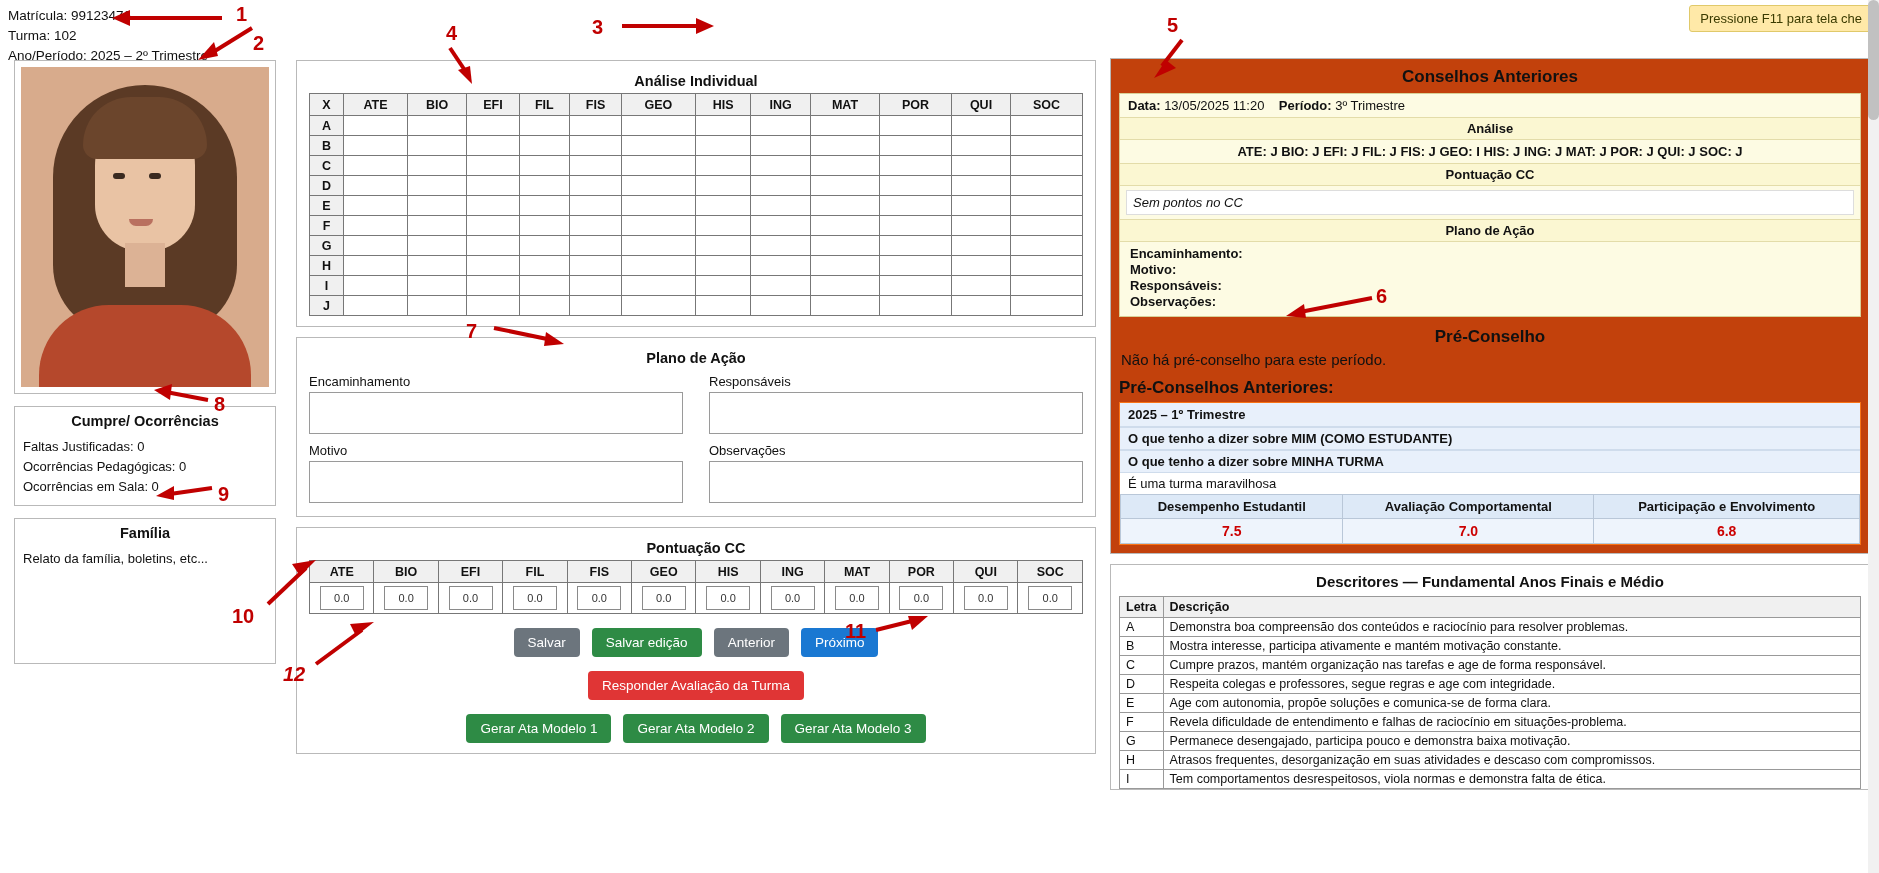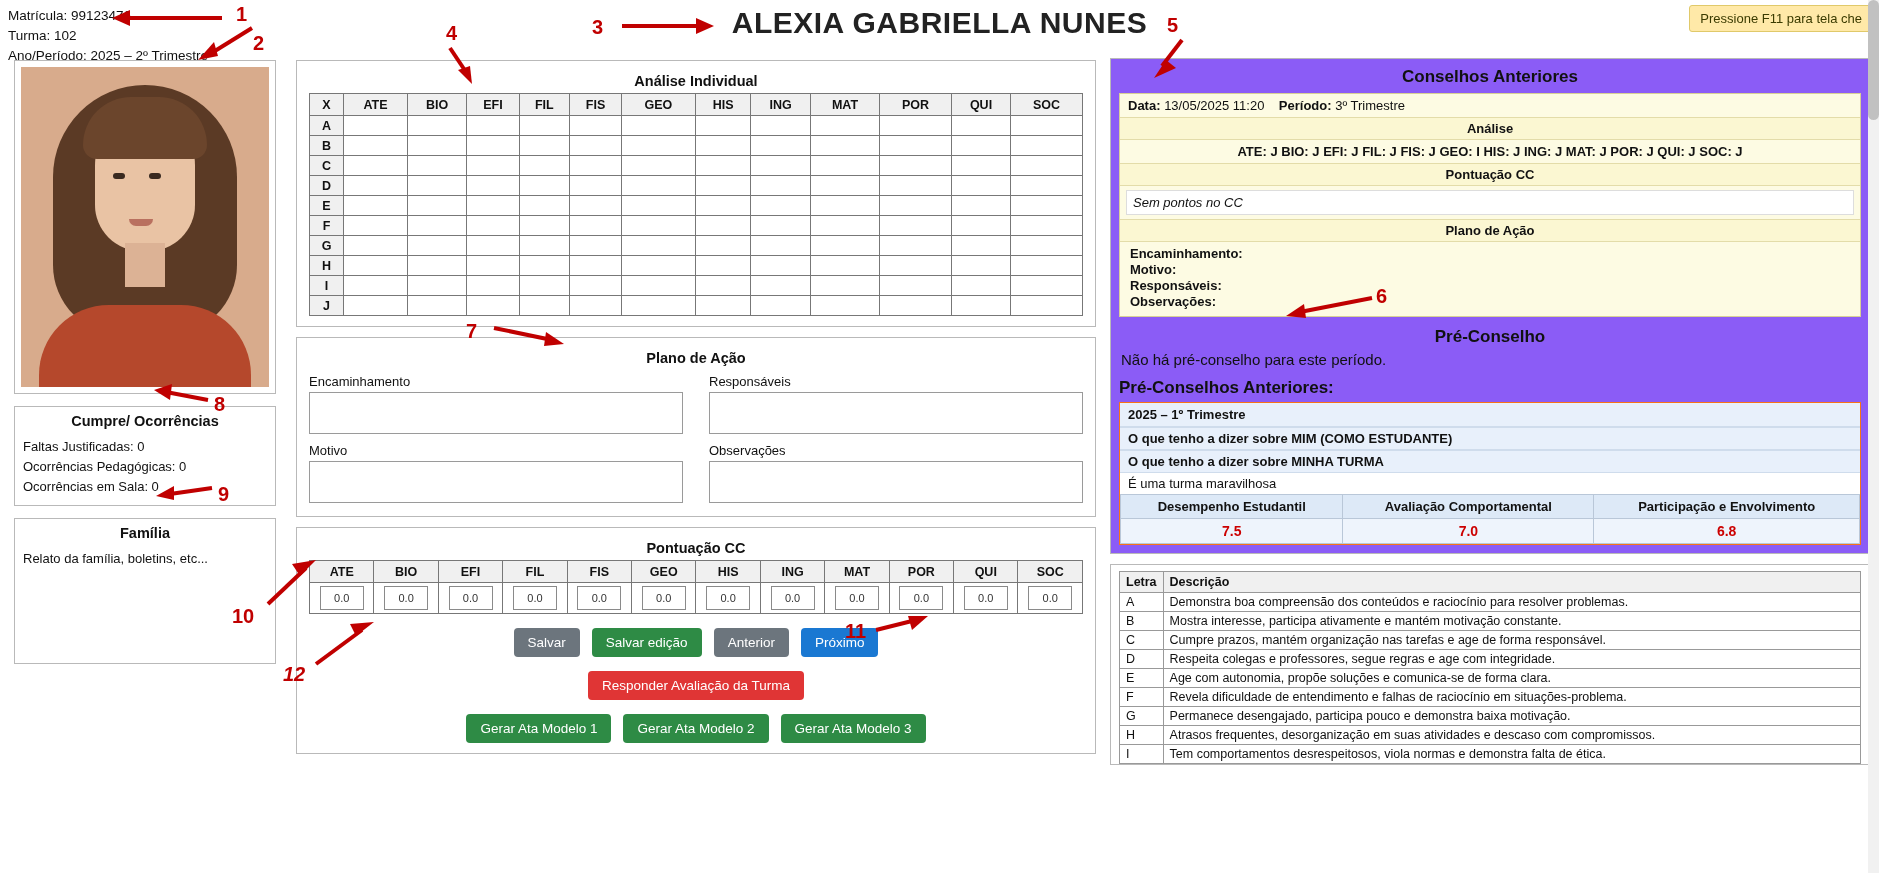--- a/index.html
+++ b/index.html
@@ -89,21 +89,21 @@
   .btn-row { display: flex; justify-content: center; gap: 12px; margin-top: 14px; }
   .btn { border: none; color: #fff; font-size: 13.5px; padding: 7px 14px; border-radius: 4px;
          cursor: pointer; font-family: "Liberation Sans", sans-serif; }
   .btn-grey { background: #6c757d; }
   .btn-green { background: #2e8b45; }
   .btn-blue { background: #1a78d2; }
   .btn-red { background: #e03535; }
   .btn-green2 { background: #2e8b45; }
 
   
-  .rpanel { border: 1px solid #b9b9b9; background: #8b5cf6; padding: 6px 8px 8px; }
+  .rpanel { border: 1px solid #b9b9b9; background: #c2410c; padding: 6px 8px 8px; }
   .rpanel-title { text-align: center; font-weight: bold; font-size: 17px; margin: 2px 0 6px; }
   .ca-box { border: 1px solid #d8d096; background: #fdfbe3; }
   .ca-line { padding: 4px 8px; font-size: 13px; }
   .ca-sub { text-align: center; font-weight: bold; font-size: 13px; padding: 3px 0;
             border-top: 1px solid #e3dca9; border-bottom: 1px solid #e3dca9; background: #fbf7d2; }
   .ca-vals { padding: 4px 8px; font-size: 13px; }
   .ca-white { background: #ffffff; border: 1px solid #ddd; margin: 4px 6px; padding: 4px 6px; font-size: 13px; font-style: italic; }
   .ca-plan { padding: 4px 10px 6px; font-size: 13px; line-height: 16px; }
   .ca-plan b { font-weight: bold; }
 
@@ -141,21 +141,20 @@
 </head>
 <body>
 
 <div class="page">
 
   <div class="hdr-info">
     <div>Matrícula: 99123476</div>
     <div>Turma: 102</div>
     <div>Ano/Período: 2025 – 2º Trimestre</div>
   </div>
-  <div class="student-name">ALEXIA GABRIELLA NUNES</div>
   <div class="f11-pill">
     <span>Pressione F11 para tela che</span>
   </div>
 
   <div class="col-left">
     <div class="photo-box">
       <div class="photo">
         <div class="hair-back"></div>
         <div class="face"></div>
         <div class="hair-front"></div>
@@ -476,20 +475,21 @@
                 <td>7.5</td>
                 <td>7.0</td>
                 <td>6.8</td>
               </tr>
             </tbody>
           </table>
       </div>
     </div>
 
     <div class="desc-panel">
+      <div class="desc-title">Descritores — Fundamental Anos Finais e Médio</div>
       <table class="desc" id="desc-table">
           <tbody>
             <tr>
               <th>Letra</th>
               <th>Descrição</th>
             </tr>
             <tr>
               <td class="letter">A</td>
               <td>Demonstra boa compreensão dos conteúdos e raciocínio para resolver problemas.</td>
             </tr>

